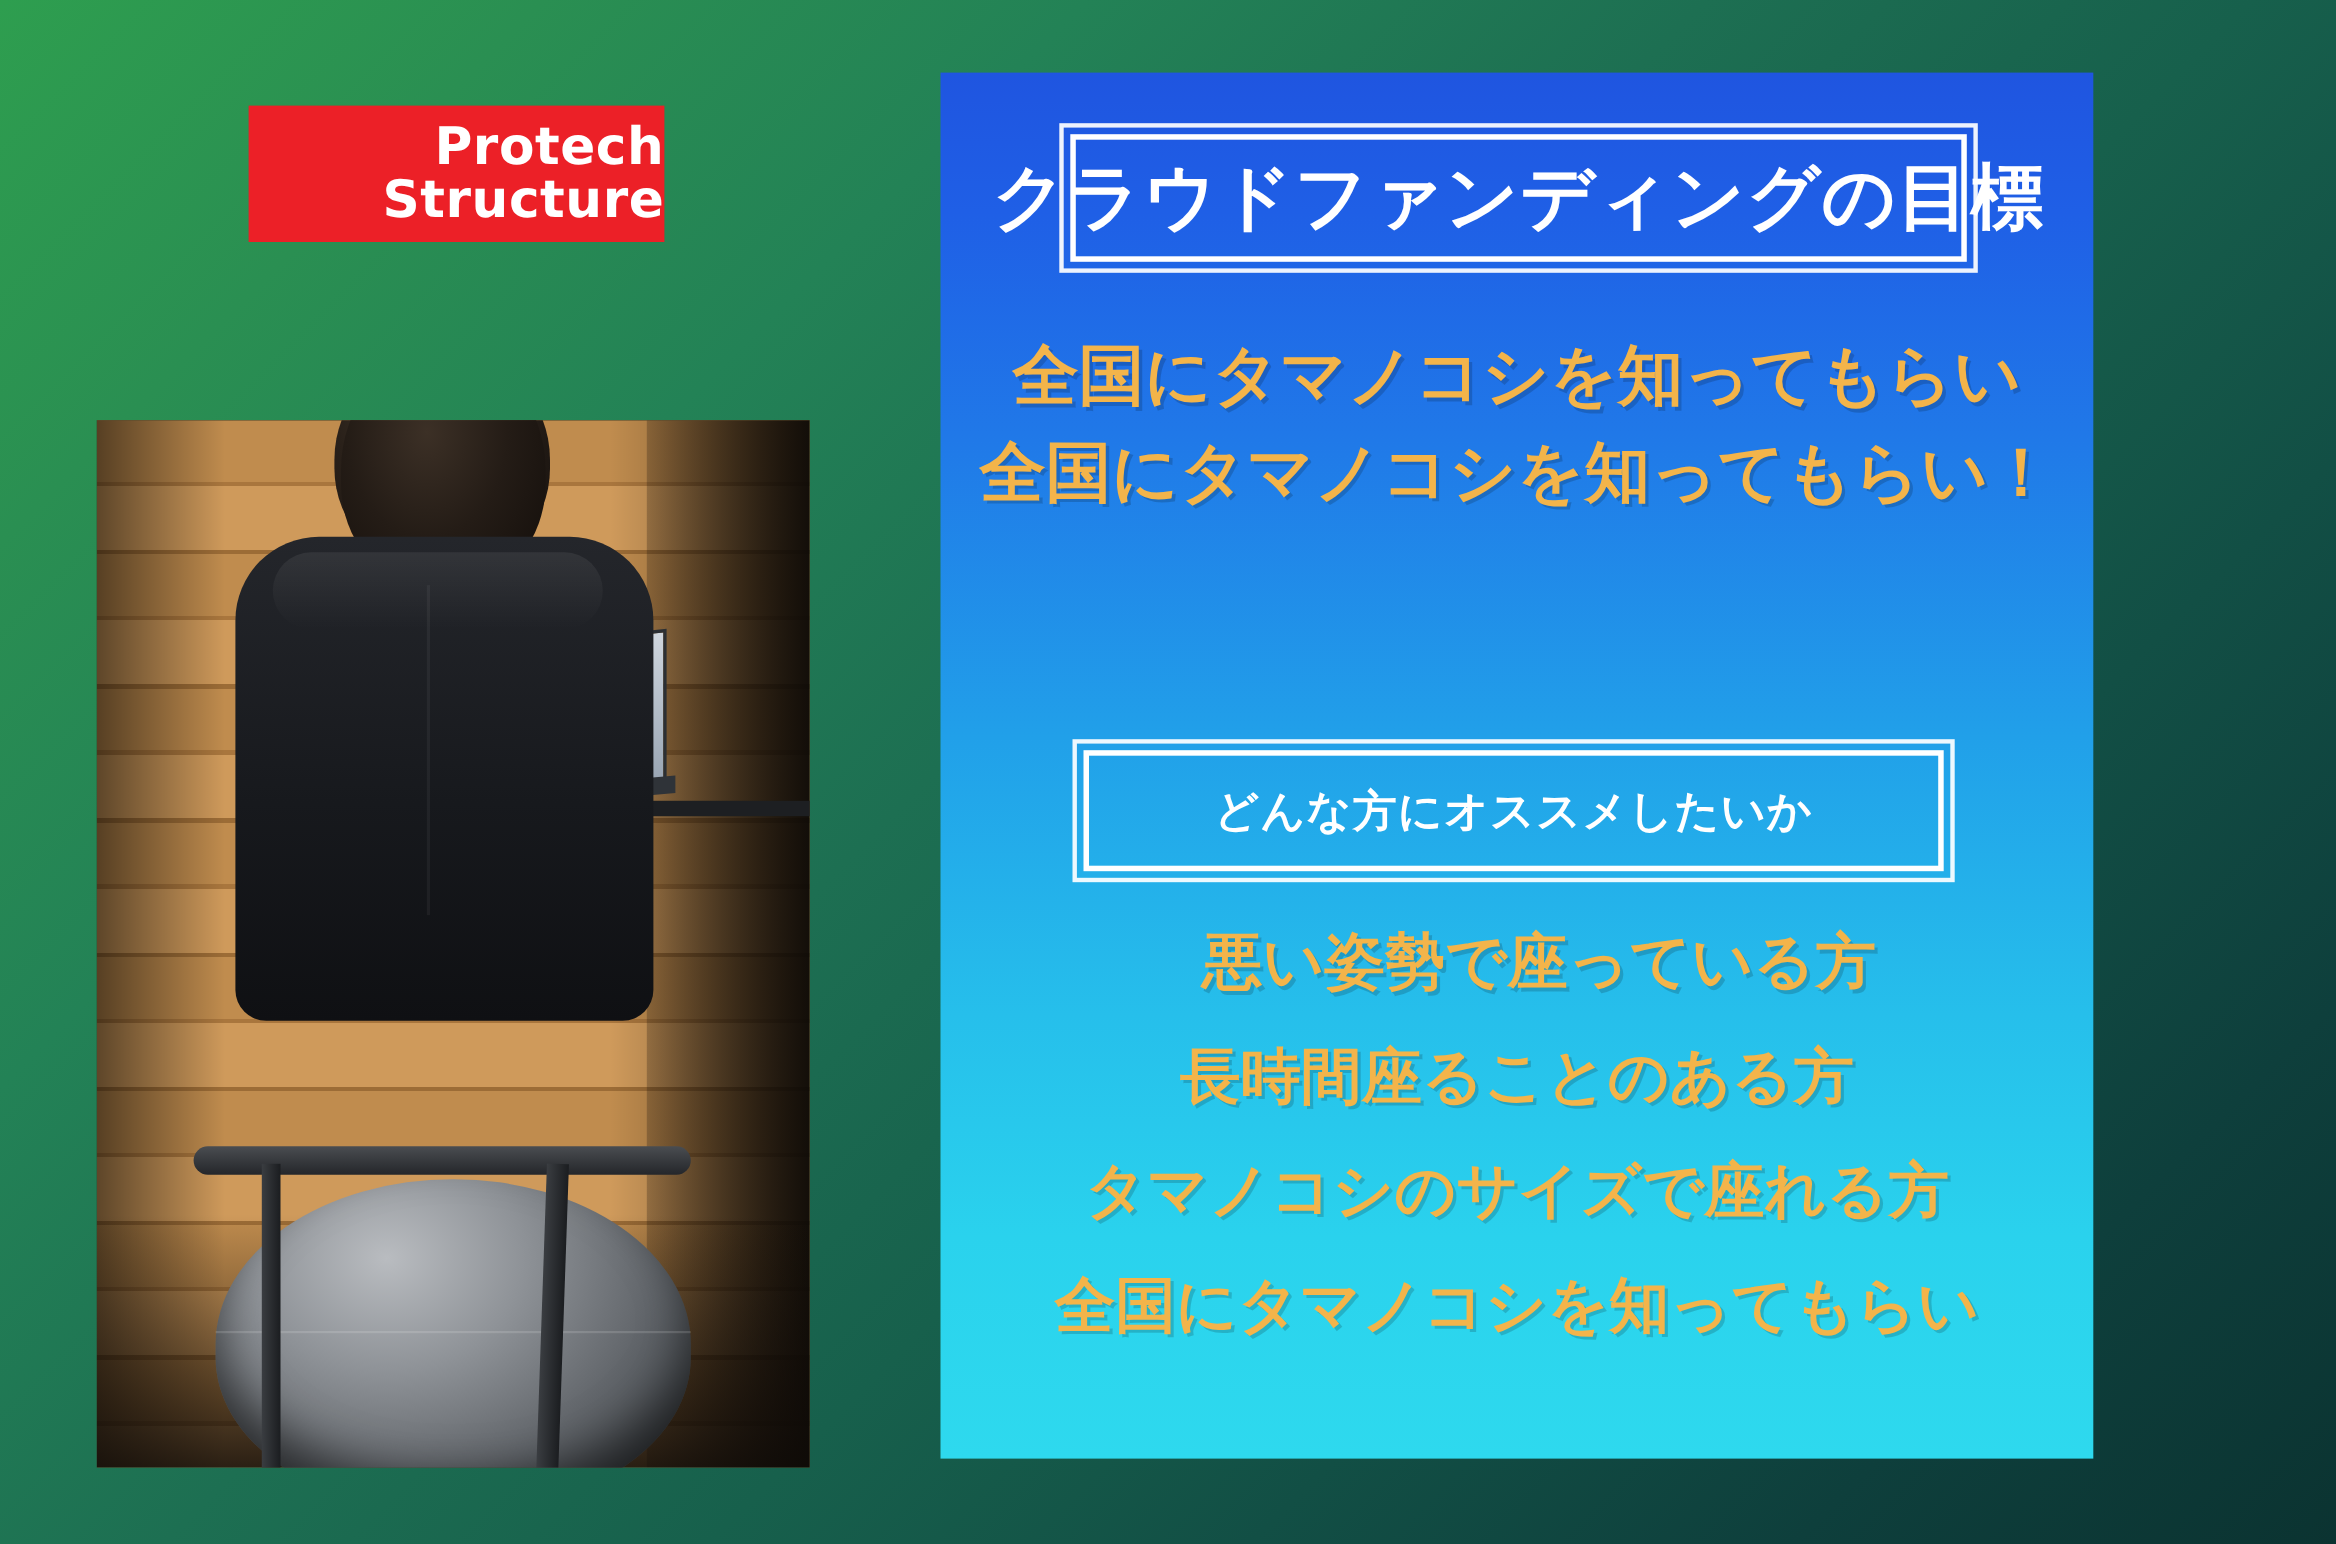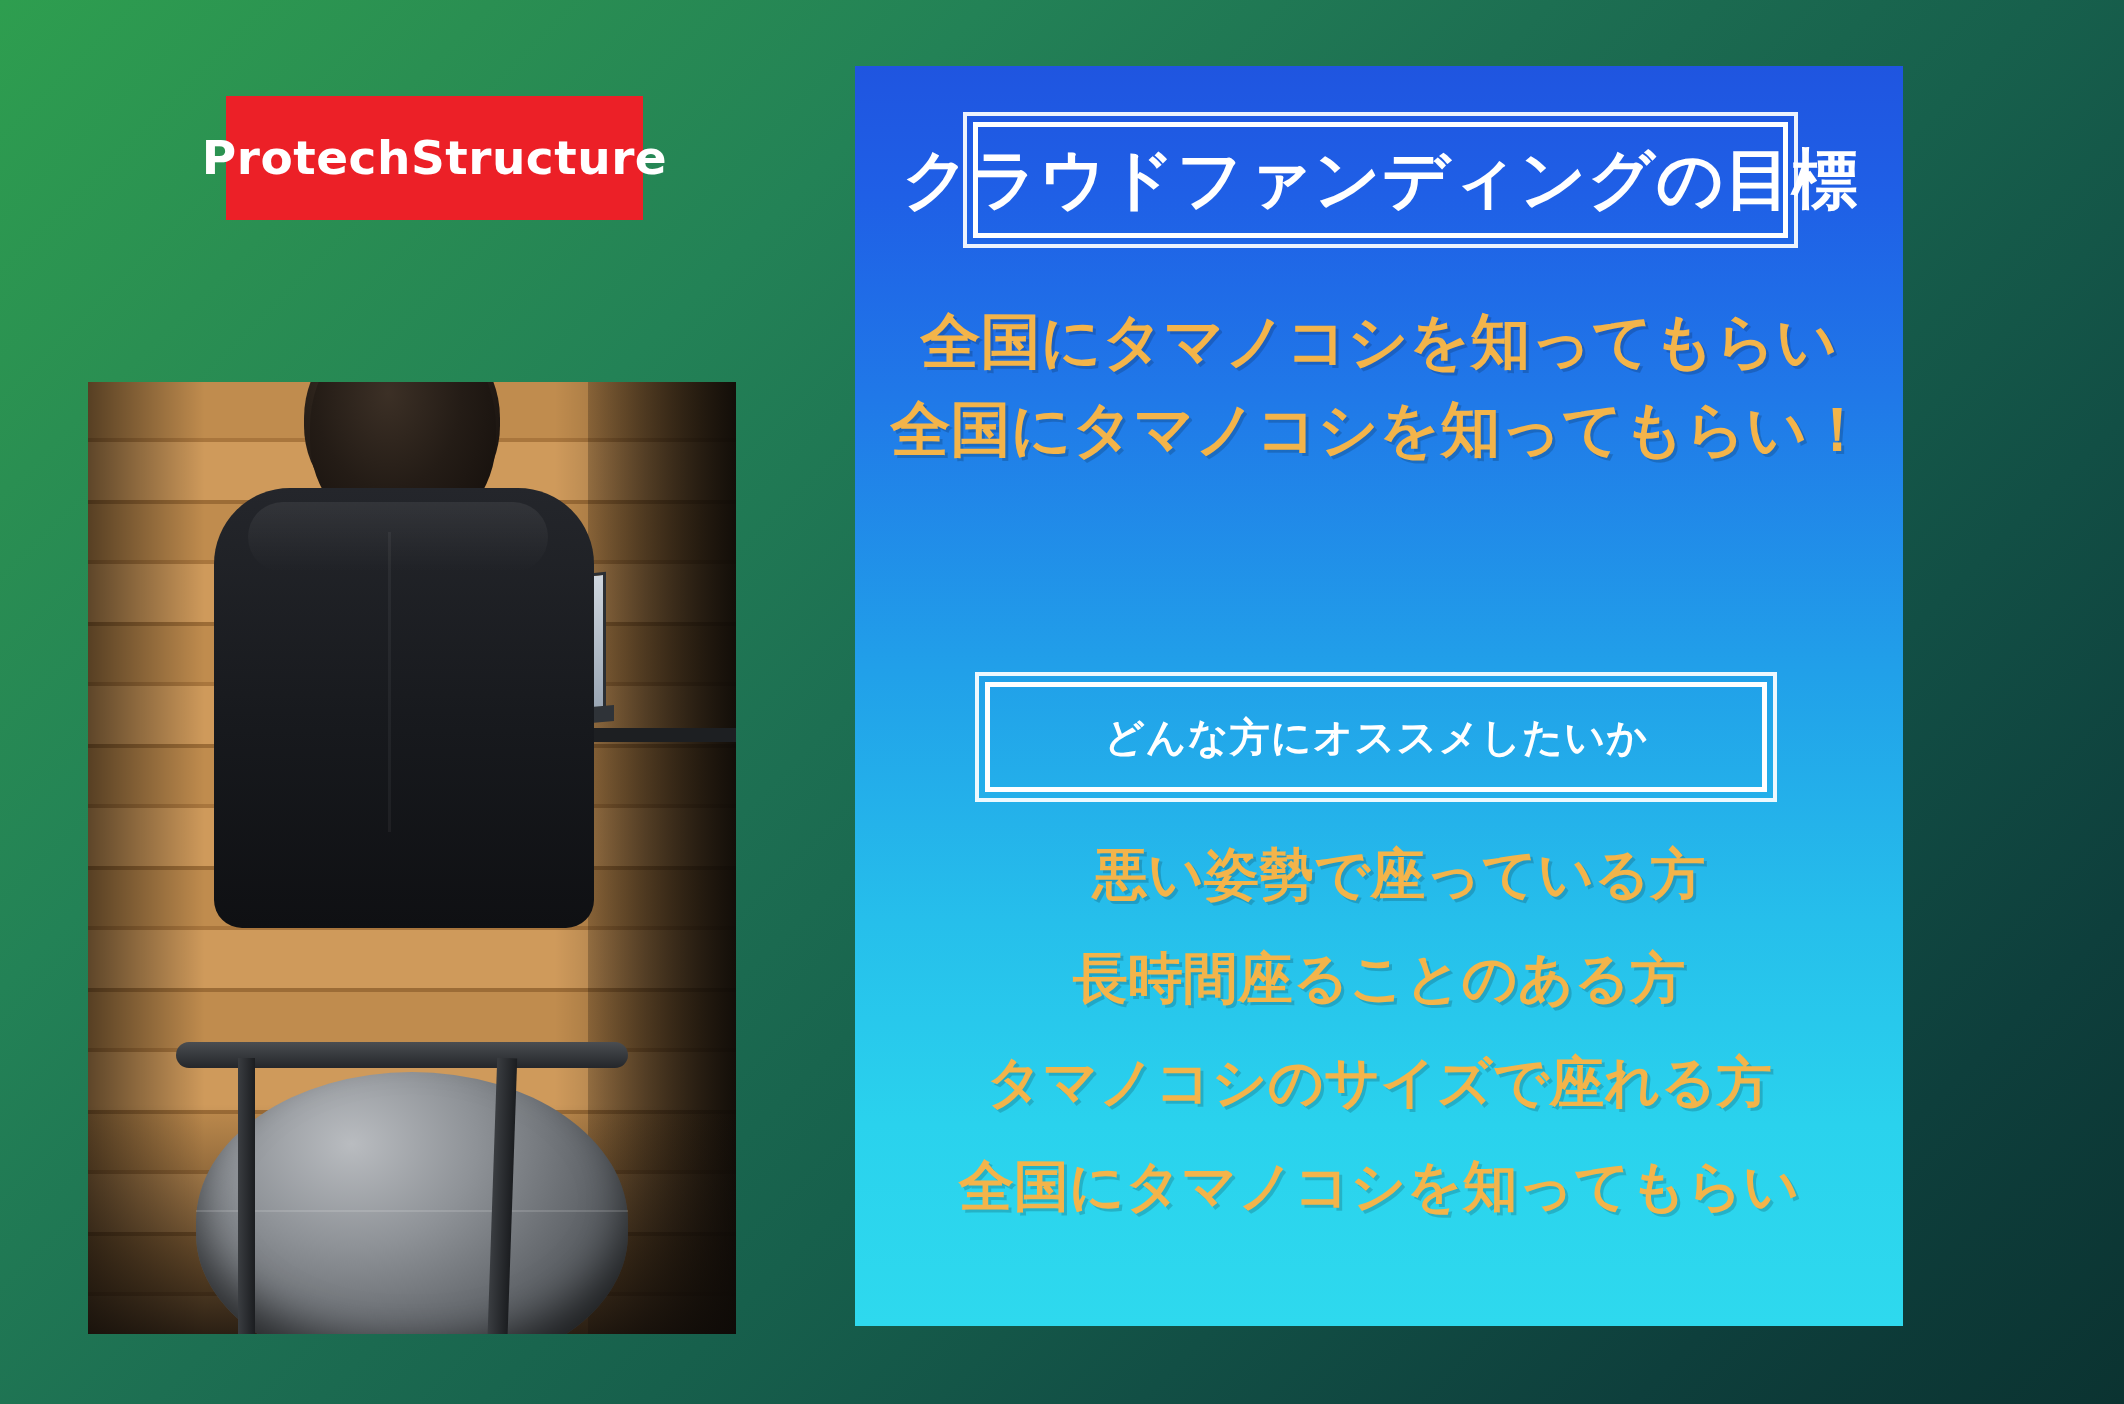--- a/index.html
+++ b/index.html
@@ -21,24 +21,25 @@
         #124f45 72%,
         #0e3f3c 86%,
         #0b3331 100%);
     overflow:hidden;
   }
 
   
   .logo-box {
     position:absolute;
     left:226px; top:96px;
-    width:417px; height:124px;
+    width:378px; height:124px;
     background:#ec2027;
     display:flex;
-    align-items:center;
+    flex-direction:column;
+    align-items:flex-end;
     justify-content:center;
     line-height:1.02;
   }
   .logo-line {
     color:#ffffff;
     font-family:"DejaVu Sans", sans-serif;
     font-weight:bold;
     font-size:47px;
     letter-spacing:0.5px;
     white-space:nowrap;

